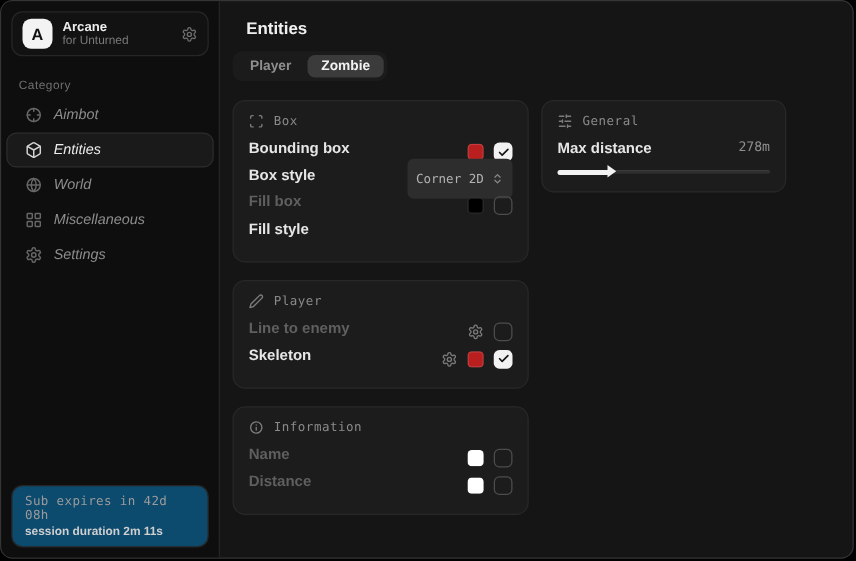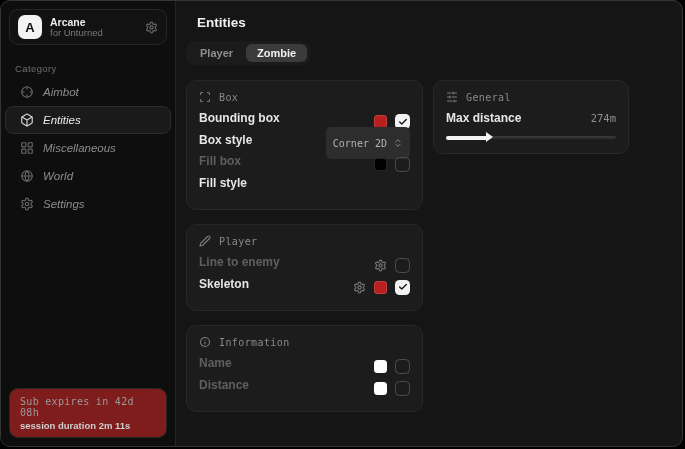--- a/index.html
+++ b/index.html
@@ -20,21 +20,21 @@
   .brand-sub{ color:#7a7a7a; font-size:9.5px; }
   .brand-gear{ color:#6d6d6d; display:flex; }
   .cat-label{ color:#6f6f6f; font-size:9.5px; margin:10px 0 4px 14px; letter-spacing:.4px;}
   .nav{ display:flex; flex-direction:column; }
   .nav-item{ height:28px; display:flex; align-items:center; gap:9px; padding:0 14px; margin:0 4px;
              color:#8d8d8d; font-size:11.5px; border:1px solid transparent; border-radius:8px; cursor:pointer;font-style:italic;}
   .nav-item .nav-ic{ display:flex; color:#676767; }
   .nav-item.active{ background:#1a1a1a; border-color:#2d2d2d; color:#ececec; }
   .nav-item.active .nav-ic{ color:#d5d5d5; }
   .side-footer{ position:absolute; left:8px; right:8px; bottom:8px; border:1px solid #262626;
-                border-radius:9px; background:#7f1d1d; padding:7px 10px 6px; }
+                border-radius:9px; background:#0c4a6e; padding:7px 10px 6px; }
   .foot1{ color:#9a9a9a; font-size:10px; letter-spacing:.3px; }
   .foot2{ color:#cfcfcf; font-size:9.5px; font-weight:bold; margin-top:2px; }
 
   
   .main{ flex:1; padding:14px 13px 0 10px; }
   .page-title{ color:#f0f0f0; font-size:13.5px; font-weight:bold; margin-left:11px; }
   .tabs{ display:inline-flex; background:#1b1b1b; border-radius:8px; padding:3px; margin-top:11px; gap:2px;}
   .tab{ border:none; background:transparent; color:#8f8f8f; font-size:11px; font-weight:bold;
         padding:3px 11px; border-radius:6px; font-family:"Liberation Sans", sans-serif; cursor:pointer;}
   .tab.active{ background:#3b3b3b; color:#f2f2f2; }
@@ -109,37 +109,37 @@
         <span class="nav-ic">
           <svg width="14" height="14" viewBox="0 0 24 24" fill="none" stroke="currentColor" stroke-width="2" stroke-linecap="round" stroke-linejoin="round">
               <path d="M21 16V8a2 2 0 0 0-1-1.73l-7-4a2 2 0 0 0-2 0l-7 4A2 2 0 0 0 3 8v8a2 2 0 0 0 1 1.73l7 4a2 2 0 0 0 2 0l7-4A2 2 0 0 0 21 16z"></path>
               <path d="M3.3 7l8.7 5 8.7-5M12 22V12"></path>
             </svg>
         </span>
         <span>Entities</span>
       </div>
       <div class="nav-item">
         <span class="nav-ic">
+          <svg width="14" height="14" viewBox="0 0 24 24" fill="none" stroke="currentColor" stroke-width="2" stroke-linecap="round">
+              <circle cx="12" cy="12" r="9"></circle>
+              <path d="M3 12h18M12 3a13.5 13.5 0 0 1 0 18M12 3a13.5 13.5 0 0 0 0 18"></path>
+            </svg>
+        </span>
+        <span>World</span>
+      </div>
+      <div class="nav-item">
+        <span class="nav-ic">
           <svg width="14" height="14" viewBox="0 0 24 24" fill="none" stroke="currentColor" stroke-width="2" stroke-linejoin="round">
               <rect x="3" y="3" width="7" height="7" rx="1"></rect>
               <rect x="14" y="3" width="7" height="7" rx="1"></rect>
               <rect x="14" y="14" width="7" height="7" rx="1"></rect>
               <rect x="3" y="14" width="7" height="7" rx="1"></rect>
             </svg>
         </span>
         <span>Miscellaneous</span>
-      </div>
-      <div class="nav-item">
-        <span class="nav-ic">
-          <svg width="14" height="14" viewBox="0 0 24 24" fill="none" stroke="currentColor" stroke-width="2" stroke-linecap="round">
-              <circle cx="12" cy="12" r="9"></circle>
-              <path d="M3 12h18M12 3a13.5 13.5 0 0 1 0 18M12 3a13.5 13.5 0 0 0 0 18"></path>
-            </svg>
-        </span>
-        <span>World</span>
       </div>
       <div class="nav-item">
         <span class="nav-ic">
           <svg width="14" height="14" viewBox="0 0 24 24" fill="none" stroke="currentColor" stroke-width="2" stroke-linecap="round" stroke-linejoin="round">
               <path d="M12.22 2h-.44a2 2 0 0 0-2 2v.18a2 2 0 0 1-1 1.73l-.43.25a2 2 0 0 1-2 0l-.15-.08a2 2 0 0 0-2.73.73l-.22.38a2 2 0 0 0 .73 2.73l.15.1a2 2 0 0 1 1 1.72v.51a2 2 0 0 1-1 1.74l-.15.09a2 2 0 0 0-.73 2.73l.22.38a2 2 0 0 0 2.73.73l.15-.08a2 2 0 0 1 2 0l.43.25a2 2 0 0 1 1 1.73V20a2 2 0 0 0 2 2h.44a2 2 0 0 0 2-2v-.18a2 2 0 0 1 1-1.73l.43-.25a2 2 0 0 1 2 0l.15.08a2 2 0 0 0 2.73-.73l.22-.39a2 2 0 0 0-.73-2.73l-.15-.08a2 2 0 0 1-1-1.74v-.5a2 2 0 0 1 1-1.74l.15-.09a2 2 0 0 0 .73-2.73l-.22-.38a2 2 0 0 0-2.73-.73l-.15.08a2 2 0 0 1-2 0l-.43-.25a2 2 0 0 1-1-1.73V4a2 2 0 0 0-2-2z"></path>
               <circle cx="12" cy="12" r="3"></circle>
             </svg>
         </span>
         <span>Settings</span>
       </div>
@@ -279,21 +279,21 @@
           <div class="card-head mono">
             <span class="h-ic">
               <svg width="12" height="12" viewBox="0 0 24 24" fill="none" stroke="currentColor" stroke-width="2.2" stroke-linecap="round">
                   <path d="M21 4h-7M10 4H3M21 12h-9M8 12H3M21 20h-5M12 20H3M14 2v4M8 10v4M16 18v4"></path>
                 </svg>
             </span>
             <span>General</span>
           </div>
           <div class="gen-row">
             <span class="row-label">Max distance</span>
-            <span class="gen-value mono">274m</span>
+            <span class="gen-value mono">278m</span>
           </div>
           <div class="slider">
             <div class="slider-track"></div>
             <div class="slider-fill" style="width: 24.8%;"></div>
             <div class="slider-thumb" style="left: calc(24.8% - 2px);"></div>
           </div>
         </section>
       </div>
     </div>
   </main>

